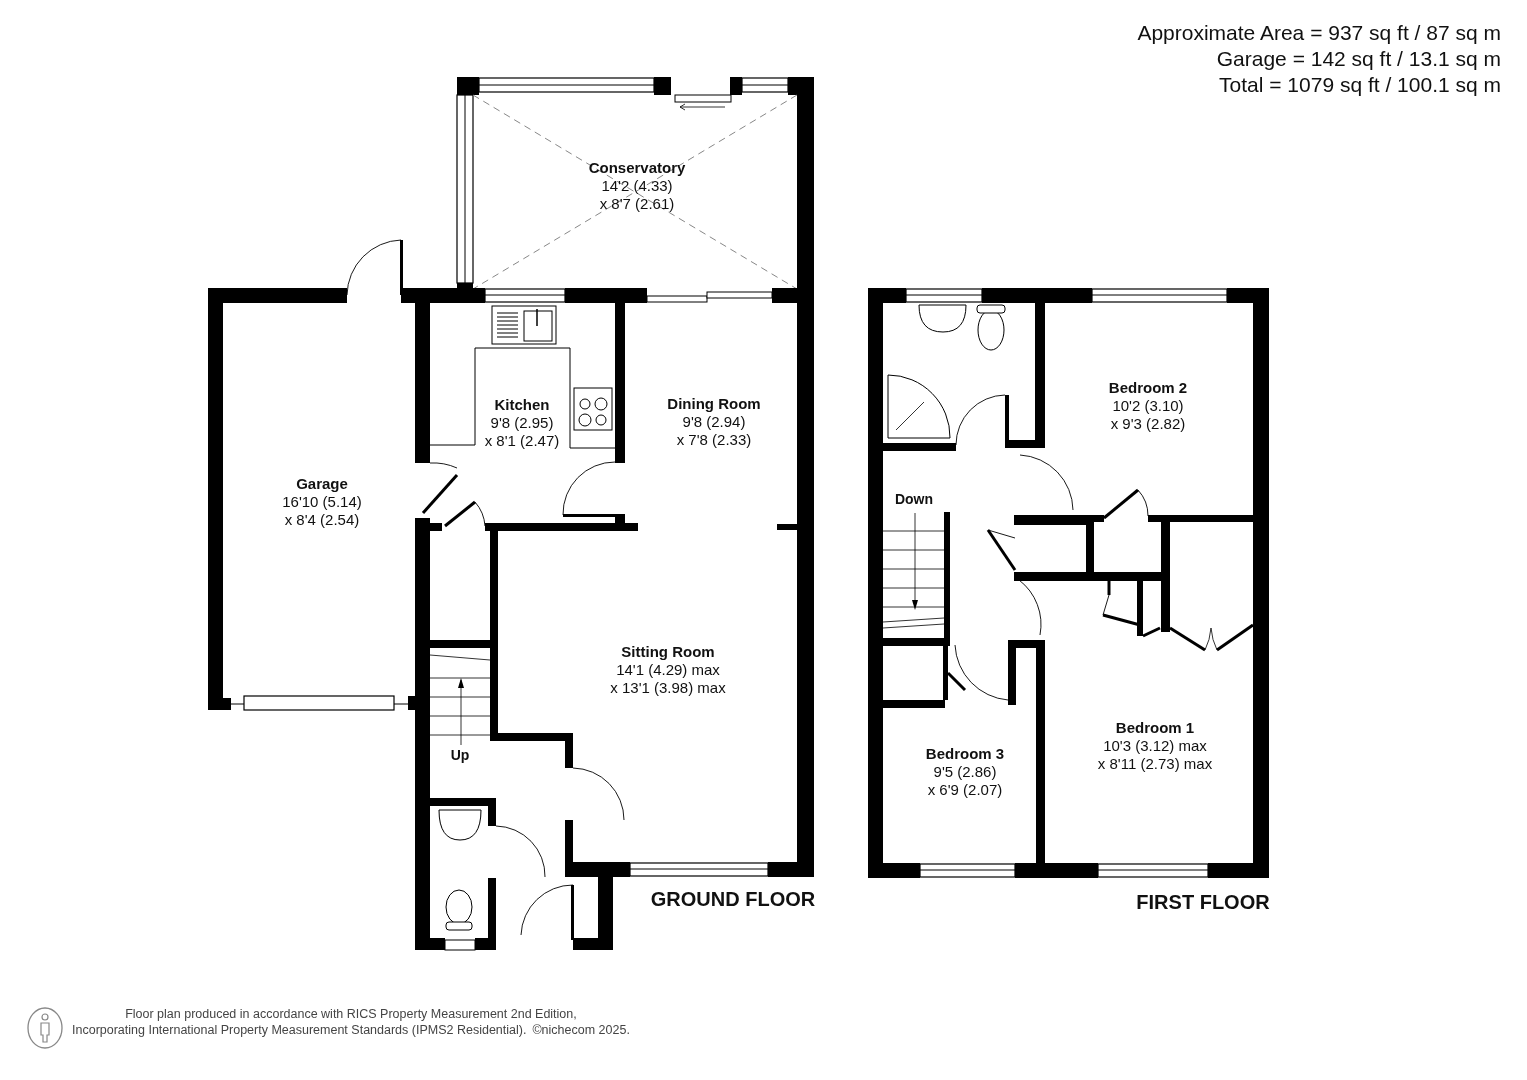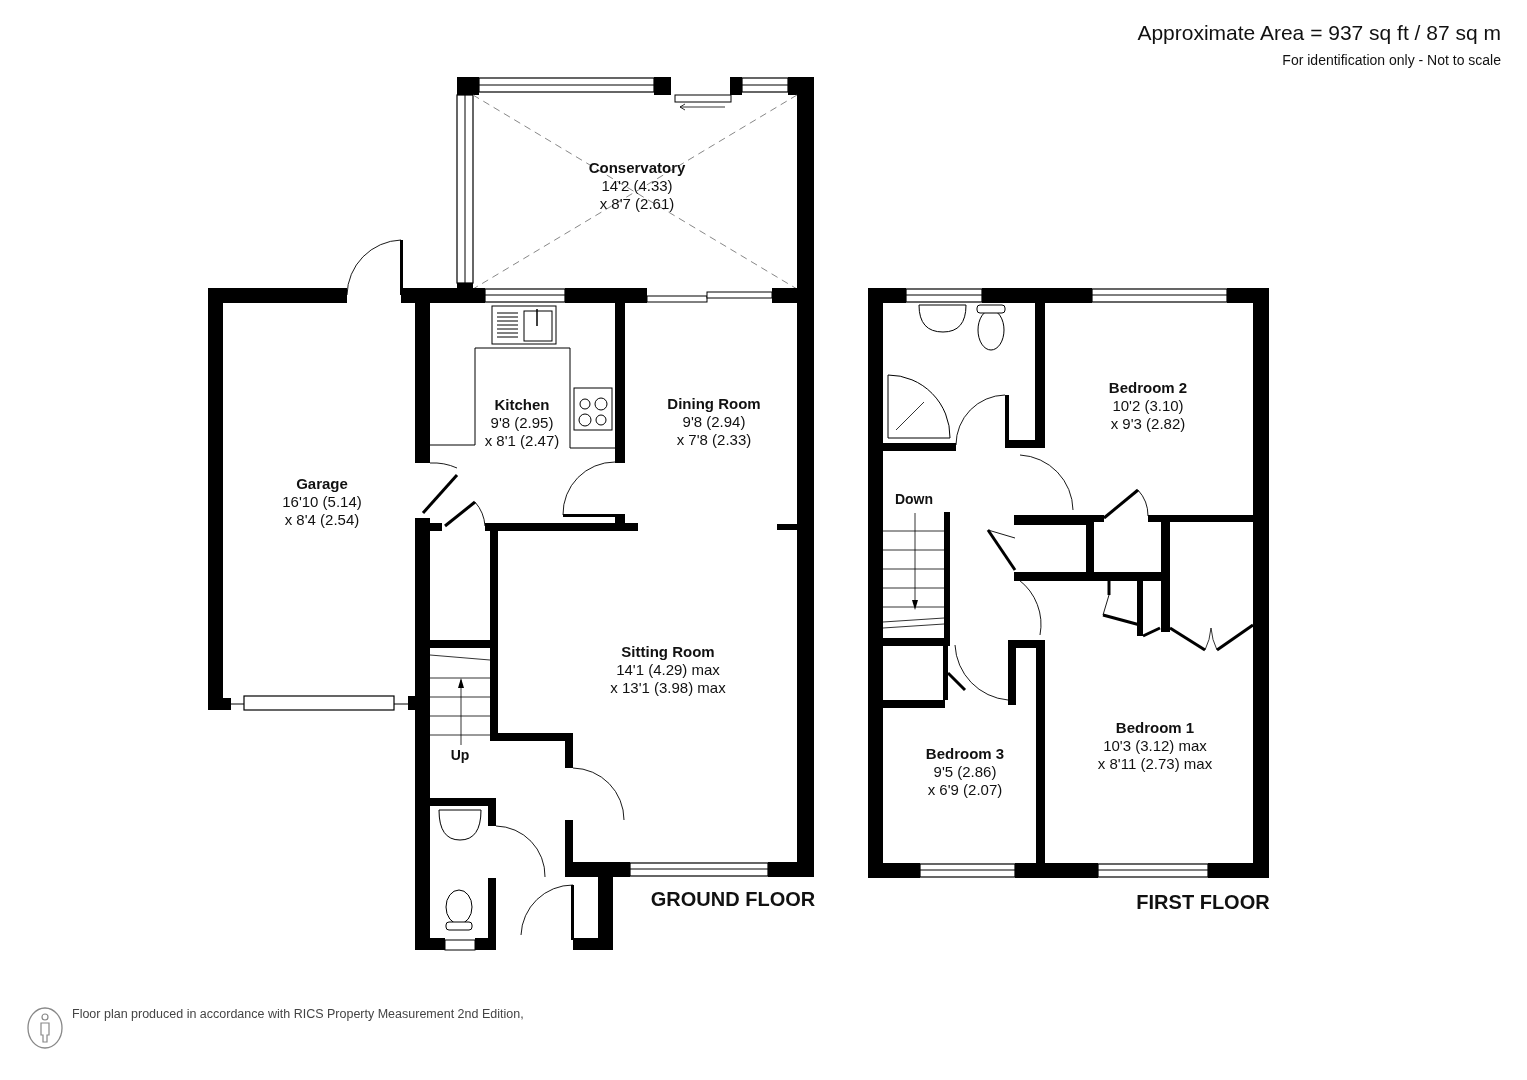--- a/index.html
+++ b/index.html
@@ -16,21 +16,22 @@
   .footer-icon { width: 38px; height: 44px; margin-right: 8px; }
   .footer-text { font-size: 12.5px; line-height: 16px; color: #444; text-align: center; }
   .footer-text span { display: block; white-space: nowrap; }
   .copyright { margin-left: 6px; }
 </style>
 </head>
 <body>
 
 <div class="area-block">
   <div class="area-line">Approximate Area = 937 sq ft / 87 sq m</div>
-  <div class="area-note">For identification only - Not to scale</div>
+  <div class="area-line">Garage = 142 sq ft / 13.1 sq m</div>
+  <div class="area-line">Total = 1079 sq ft / 100.1 sq m</div>
 </div>
 
 <svg class="plan" width="1527" height="1080" viewBox="0 0 1527 1080">
 
   <g fill="#000" stroke="none">
 
     <g>
 
       <rect x="457" y="77" width="22" height="18"></rect>
       <rect x="479" y="78" width="175" height="14" fill="#fff" stroke="#000" stroke-width="1.2"></rect>
@@ -283,14 +284,15 @@
 </svg>
 
 <div class="footer">
   <svg class="footer-icon" viewBox="0 0 38 44">
     <ellipse cx="19" cy="22" rx="17" ry="20" fill="none" stroke="#888" stroke-width="1.3"></ellipse>
     <circle cx="19" cy="11" r="3" fill="none" stroke="#888" stroke-width="1.2"></circle>
     <path d="M15,17 L23,17 L23,29 L21,29 L21,36 L17,36 L17,29 L15,29 Z" fill="none" stroke="#888" stroke-width="1.2"></path>
   </svg>
   <div class="footer-text">
     <span>Floor plan produced in accordance with RICS Property Measurement 2nd Edition,</span>
+    <span><b style="font-weight:normal">Incorporating International Property Measurement Standards (IPMS2 Residential).</b><b style="font-weight:normal" class="copyright">©nichecom 2025.</b></span>
   </div>
 </div>
 
 </body></html>

